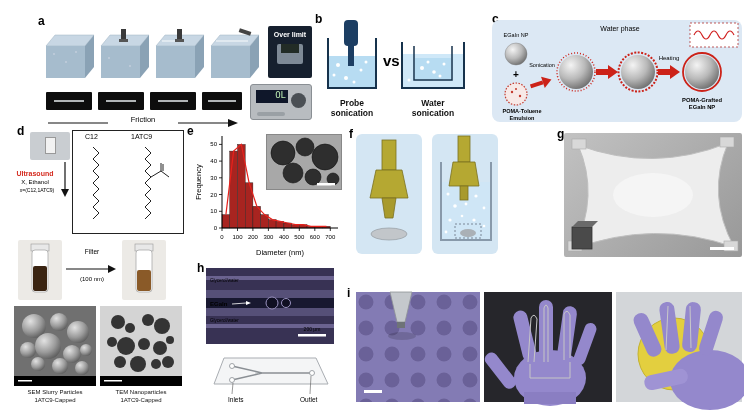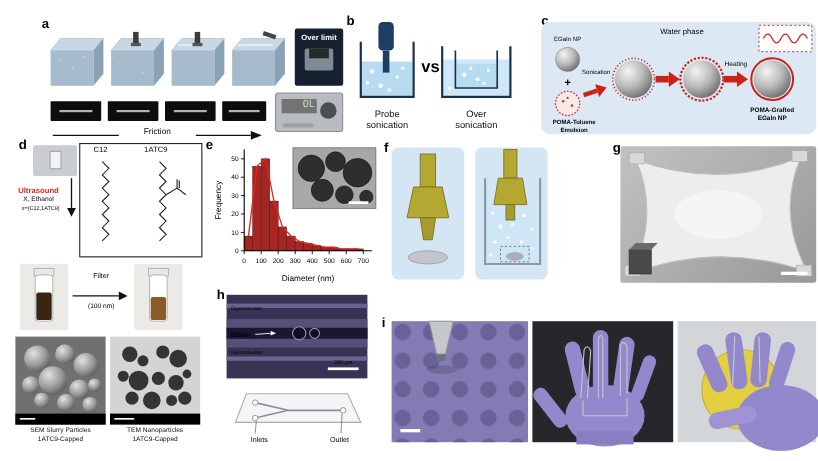--- a/index.html
+++ b/index.html
@@ -1,20 +1,20 @@
 <!DOCTYPE html>
 <html><head>
 <meta charset="utf-8">
 <style>
   html,body { margin:0; padding:0; background:#ffffff; }
   #fig { position:relative; width:744px; height:419px; background:#ffffff;
          font-family:"Liberation Sans", sans-serif; overflow:hidden; }
   .abs { position:absolute; }
   .plabel { position:absolute; font-weight:bold; font-size:12px; color:#000; }
-  .caption { white-space:pre-line; text-align:center; font-weight:normal;
+  .caption { white-space:pre-line; text-align:center; font-weight:bold;
              font-size:8.5px; line-height:1.2; color:#111; }
   .smallcap { white-space:pre-line; text-align:center; font-size:6px;
               line-height:1.25; color:#111; }
   svg { display:block; overflow:visible; }
   svg text { font-family:"Liberation Sans", sans-serif; fill:#000; }
   .photo { border-radius:2px; }
 </style>
 </head>
 <body>
 
@@ -77,21 +77,21 @@
     <rect x="60" y="8" width="30" height="2" fill="#cfd3d6" opacity="0.85"></rect>
     <rect x="112" y="8" width="30" height="2" fill="#cfd3d6" opacity="0.85"></rect>
     <rect x="162" y="8" width="28" height="2" fill="#cfd3d6" opacity="0.85"></rect>
     <line x1="2" y1="31" x2="182" y2="31" stroke="#111" stroke-width="1.2"></line>
     <polygon points="182,27 192,31 182,35" fill="#111"></polygon>
     <rect x="62" y="21" width="70" height="12" fill="#ffffff"></rect>
     <text x="97" y="30" text-anchor="middle" font-size="7.5">Friction</text>
   </svg>
 
   <div class="abs" style="left:250px;top:84px;width:60px;height:34px;background:#b8bcc0;border:1px solid #8a8f94;border-radius:3px;">
-    <div style="position:absolute;left:5px;top:5px;width:30px;height:13px;background:#737373;color:#b9e8b0;font-family:'DejaVu Sans Mono',monospace;font-size:9px;text-align:right;padding-right:2px;">OL</div>
+    <div style="position:absolute;left:5px;top:5px;width:30px;height:13px;background:#0f172a;color:#b9e8b0;font-family:'DejaVu Sans Mono',monospace;font-size:9px;text-align:right;padding-right:2px;">OL</div>
     <div style="position:absolute;right:5px;top:8px;width:15px;height:15px;border-radius:50%;background:#4a4f54;"></div>
     <div style="position:absolute;left:6px;bottom:3px;width:28px;height:4px;background:#9aa0a5;border-radius:2px;"></div>
   </div>
 
   <div class="plabel" style="left:315px;top:12px;">b</div>
 
   <svg class="abs" style="left:316px;top:20px;" width="152" height="76" viewBox="0 0 152 76">
 
     <g>
       <rect x="13" y="36" width="46" height="31" fill="#b7dcf2"></rect>
@@ -116,21 +116,21 @@
       <circle cx="128" cy="44" r="1.5" fill="#fff"></circle>
         <circle cx="112" cy="42" r="1.5" fill="#fff"></circle>
       <circle cx="124" cy="56" r="1.5" fill="#fff"></circle>
         <circle cx="93" cy="60" r="1.5" fill="#fff"></circle>
     </g>
   </svg>
 
   <div class="abs" style="left:383px;top:52px;font-weight:bold;font-size:15px;">vs</div>
   <div class="abs caption" style="left:313px;top:98px;width:78px;">Probe
 sonication</div>
-  <div class="abs caption" style="left:394px;top:98px;width:78px;">Over
+  <div class="abs caption" style="left:394px;top:98px;width:78px;">Water
 sonication</div>
 
   <div class="plabel" style="left:492px;top:12px;">c</div>
 
   <div class="abs" style="left:492px;top:20px;width:250px;height:102px;background:#dce8f4;border-radius:8px;">
     <svg width="250" height="102" viewBox="0 0 250 102">
       <defs>
         <radialGradient id="met" cx="35%" cy="30%" r="75%">
           <stop offset="0%" stop-color="#f4f4f4"></stop>
           <stop offset="55%" stop-color="#b9b9b9"></stop>

